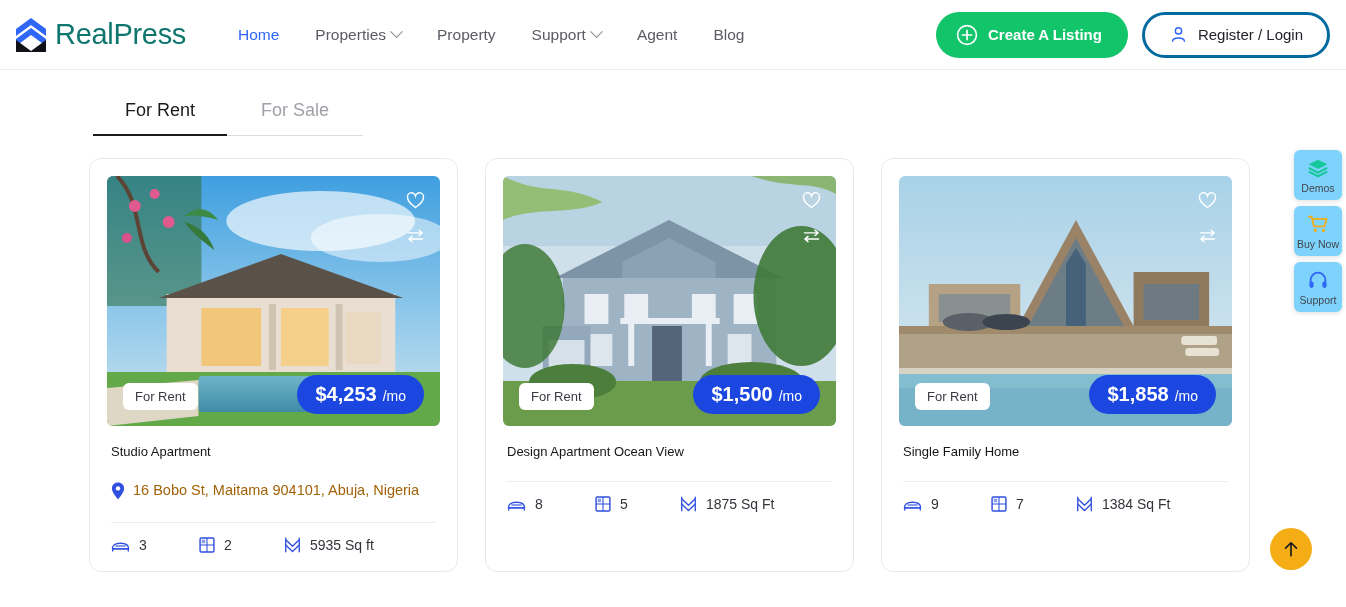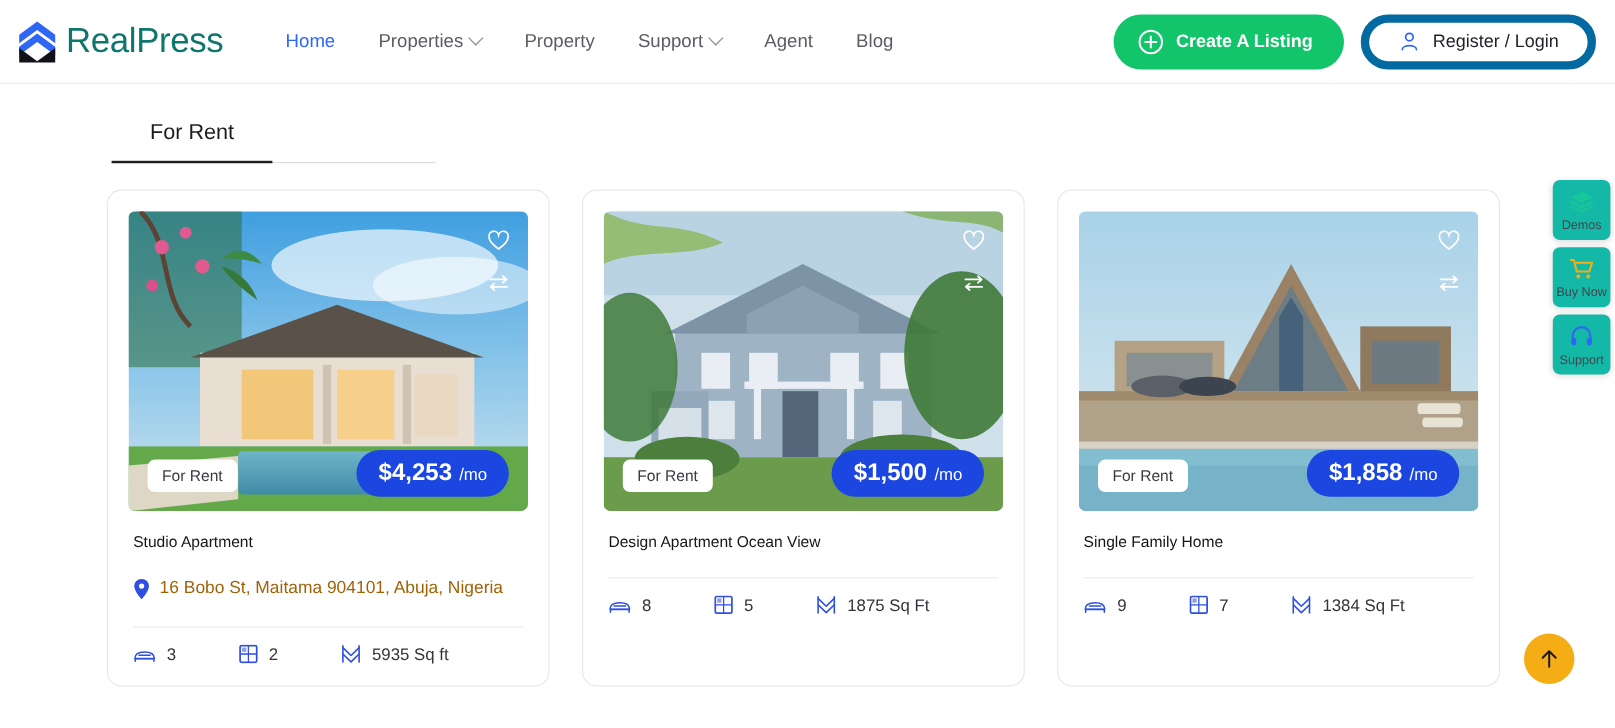--- a/index.html
+++ b/index.html
@@ -39,21 +39,21 @@
     display: flex; align-items: center; gap: 10px;
     background: #12c46a; color: #fff;
     border: none; border-radius: 40px;
     height: 46px; padding: 0 26px 0 20px;
     font-size: 15px; font-weight: bold; cursor: pointer;
     font-family: "Liberation Sans", sans-serif;
   }
   .btn-login {
     display: flex; align-items: center; gap: 10px;
     background: #fff; color: #22222a;
-    border: 7px solid #0369a1; border-radius: 40px;
+    border: 3px solid #0369a1; border-radius: 40px;
     height: 46px; padding: 0 24px;
     font-size: 15px; cursor: pointer;
     font-family: "Liberation Sans", sans-serif;
   }
 
   
   .tabs {
     margin: 30px 0 0 93px;
     display: flex;
     width: 270px;
@@ -126,21 +126,21 @@
   .spec { display: flex; align-items: center; gap: 9px; font-size: 14px; color: #33333b; }
   .spec.s1 { width: 88px; }
   .spec.s2 { width: 85px; }
 
   
   .side-widgets {
     position: absolute; right: 4px; top: 150px;
     display: flex; flex-direction: column; gap: 6px;
   }
   .widget {
-    width: 48px; background: #14b8a6;
+    width: 48px; background: #7dd3fc;
     border-radius: 6px;
     box-shadow: 0 1px 5px rgba(0,0,0,0.14);
     padding: 7px 2px 6px 2px;
     display: flex; flex-direction: column; align-items: center; gap: 3px;
     cursor: pointer;
   }
   .widget-label { font-size: 10.5px; color: #44444c; }
 
   .to-top {
     position: absolute; right: 34px; bottom: 37px;
@@ -201,20 +201,23 @@
         <path d="M3.8 17.2 C3.8 12.6 16.2 12.6 16.2 17.2" fill="none" stroke="#2f66f5" stroke-width="1.5" stroke-linecap="round"></path>
       </svg>
       <span>Register / Login</span>
     </button>
   </div>
 </div>
 
 <div class="tabs">
   <div class="tab t1 active">
     <span>For Rent</span>
+  </div>
+  <div class="tab t2">
+    <span>For Sale</span>
   </div>
 </div>
 
 <div class="cards">
 
   <div class="card">
     <div class="card-media">
       <svg viewBox="0 0 335 250" preserveAspectRatio="none">
         <defs>
           <linearGradient id="sky1" x1="0" y1="0" x2="0" y2="1">

